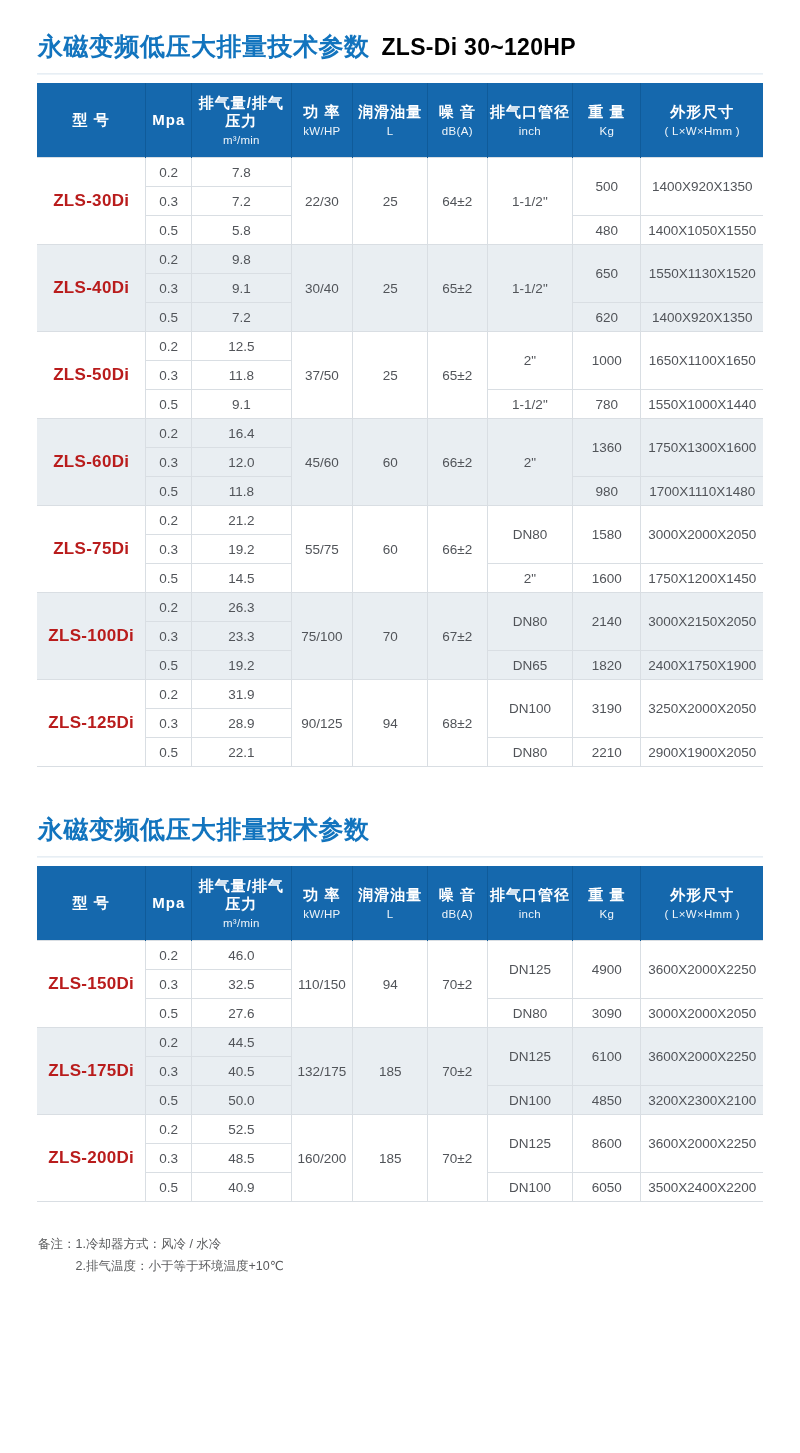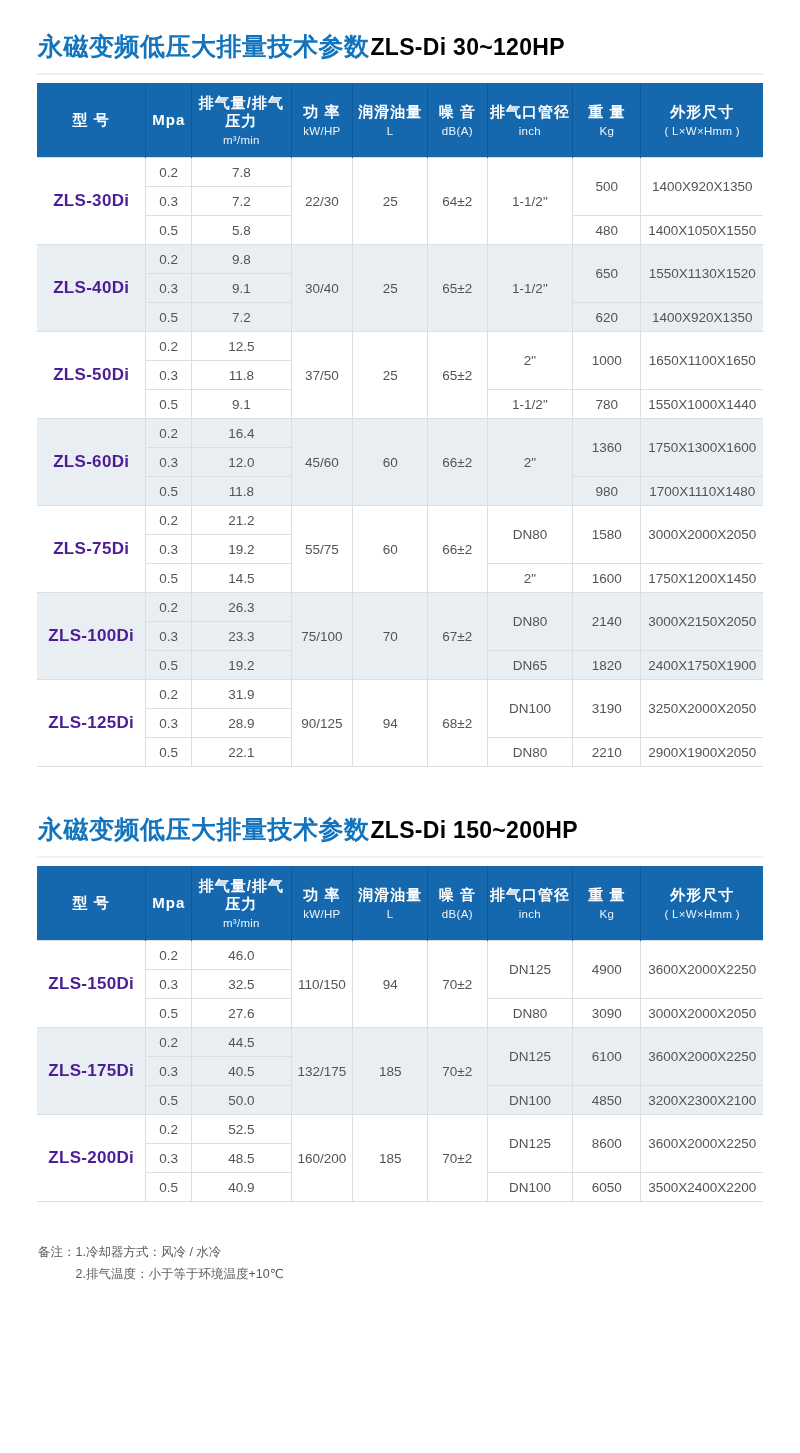--- a/index.html
+++ b/index.html
@@ -3,21 +3,21 @@
 <meta charset="utf-8">
 <style>
   html, body { margin:0; padding:0; }
   body {
     width:800px; min-height:1453px; background:#ffffff;
     font-family:"Liberation Sans","DejaVu Sans",sans-serif;
     -webkit-font-smoothing:antialiased;
   }
   .content { padding:0 37px; box-sizing:border-box; }
 
-  .section-title { display:flex; align-items:baseline; gap:1px; margin:0; padding:30px 1px 10px; }
+  .section-title { display:flex; align-items:baseline; gap:12px; margin:0; padding:30px 1px 10px; }
   .section-title.second { padding-top:46px; }
   .title-cn { font-size:25px; font-weight:bold; color:#1274be; letter-spacing:0.5px; }
   .title-en { font-size:23px; font-weight:bold; color:#000000; letter-spacing:0.3px; }
   .title-divider { height:2px; background:linear-gradient(to bottom,#e3ebf2,#f3f7fa); margin-bottom:8px; }
 
   table.spec { width:100%; border-collapse:collapse; table-layout:fixed; }
 
   .spec thead th { background:#1568ad; height:74px; padding:0; vertical-align:middle; }
   .spec thead th + th { border-left:1px solid #0f5b9a; }
   .th-main { color:#ffffff; font-size:15px; font-weight:bold; letter-spacing:1px; line-height:1.2; }
@@ -25,23 +25,23 @@
   .th-sub:empty { display:none; }
 
   .spec tbody td {
     height:28px; padding:0; text-align:center; vertical-align:middle;
     border:1px solid #d9dee3; background:#ffffff;
     font-size:13.5px; color:#515459;
   }
   .spec tbody tr.alt td { background:#e9eef2; }
   .spec tbody td:first-child { border-left:0; }
   .spec tbody td.col-dims { border-right:0;text-align:center; }
-  .spec tbody td.col-model { font-size:17px; font-weight:bold; color:#4c1d95; letter-spacing:0.3px; }
-
-  .notes { display:flex; margin-top:40px; padding-left:1px; font-size:12.5px; color:#595a5c; line-height:1.75; }
+  .spec tbody td.col-model { font-size:17px; font-weight:bold; color:#b91c1c; letter-spacing:0.3px; }
+
+  .notes { display:flex; margin-top:32px; padding-left:1px; font-size:12.5px; color:#595a5c; line-height:1.75; }
   .notes-label { white-space:pre; }
   .note-gap { margin-left:44px; }
 </style>
 </head>
 <body>
 
 <div class="content">
 
   <h2 class="section-title">
     <span class="title-cn">永磁变频低压大排量技术参数</span>
@@ -249,21 +249,20 @@
           <td class="col-disp">22.1</td>
           <td class="col-pipe">DN80</td>
           <td class="col-weight">2210</td>
           <td class="col-dims">2900X1900X2050</td>
         </tr>
       </tbody>
   </table>
 
   <h2 class="section-title second">
     <span class="title-cn">永磁变频低压大排量技术参数</span>
-    <span class="title-en">ZLS-Di 150~200HP</span>
   </h2>
   <div class="title-divider"></div>
 
   <table class="spec">
     <colgroup>
       <col style="width:15%">
         <col style="width:6.3%">
         <col style="width:13.7%">
       <col style="width:8.5%">
         <col style="width:10.3%">

